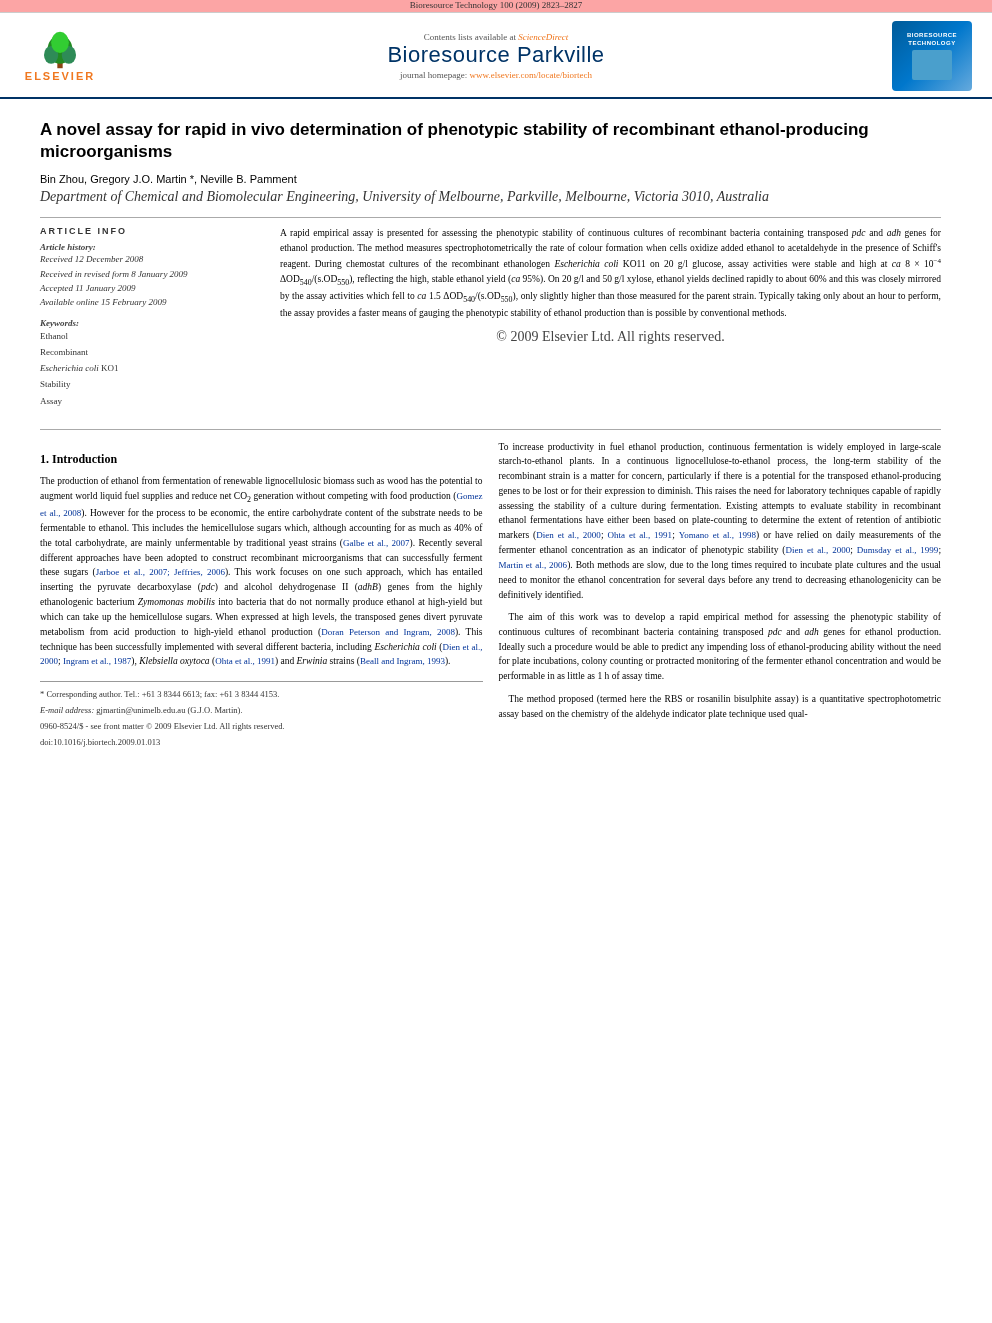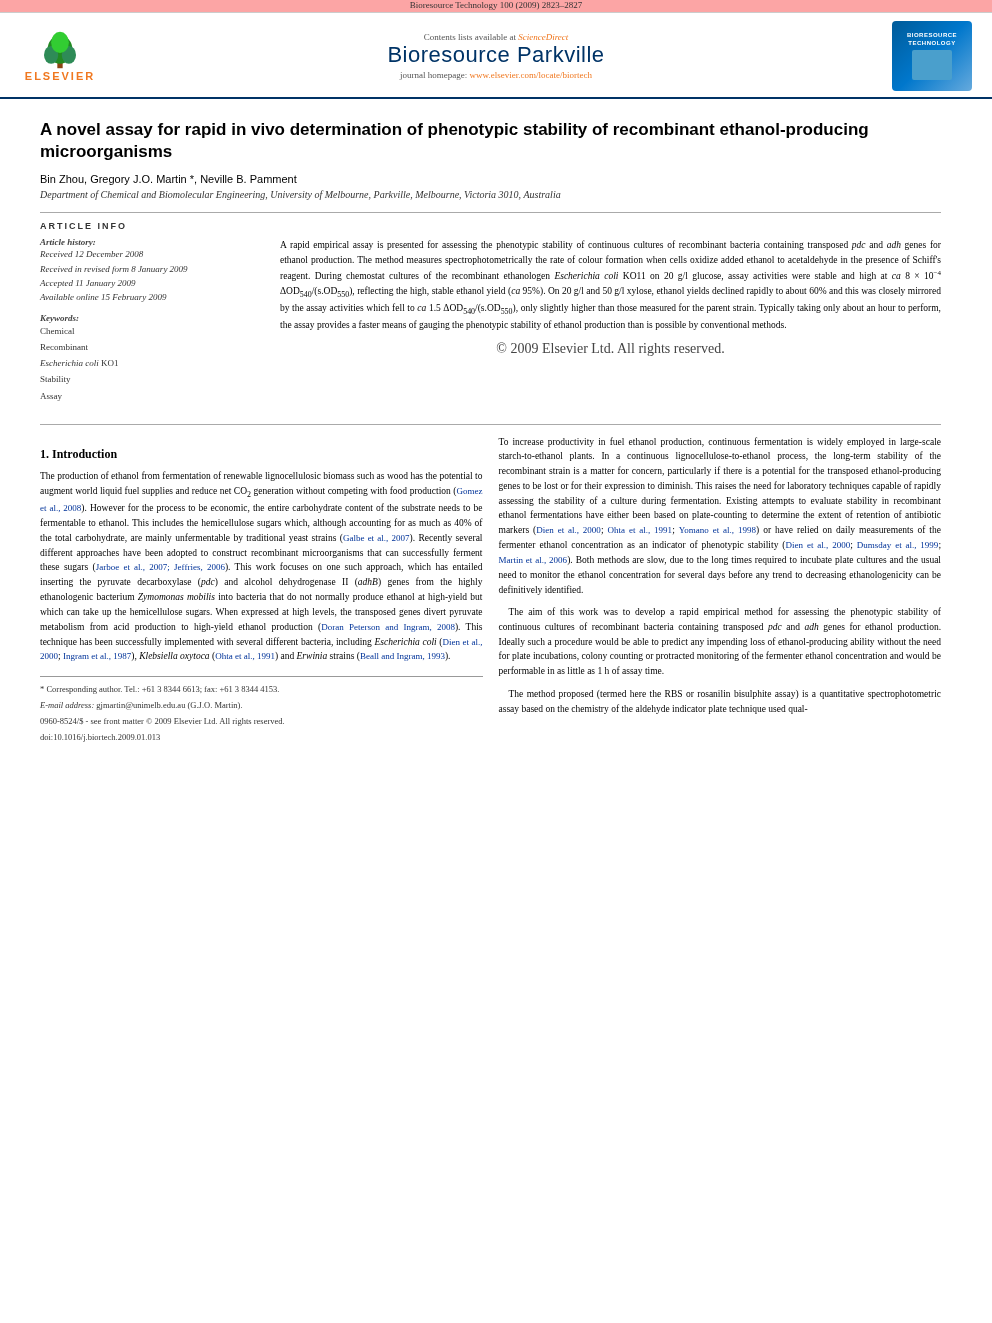--- a/index.html
+++ b/index.html
@@ -113,21 +113,21 @@
       margin-top: 10px;
       color: #000;
       font-family: Arial, sans-serif;
     }
     .authors {
       font-size: 11px;
       margin-bottom: 4px;
       font-family: Arial, sans-serif;
     }
     .affiliation {
-      font-size: 10px;
+      font-size: 14px;
       font-style: italic;
       color: #333;
       margin-bottom: 12px;
     }
     .divider-line {
       border: none;
       border-top: 1px solid #aaa;
       margin: 8px 0;
     }
 
@@ -171,21 +171,20 @@
     .keywords-list {
       font-size: 9px;
       line-height: 1.8;
       color: #333;
     }
     .abstract-text {
       font-size: 9.5px;
       line-height: 1.55;
       text-align: justify;
       color: #000;
-      margin-top: 17px;
     }
     .copyright-line {
       font-size: 14px;
       text-align: center;
       margin-top: 8px;
       color: #444;
     }
 
     
     .body-two-col {
@@ -295,21 +294,21 @@
           <div>Received 12 December 2008</div>
           <div>Received in revised form 8 January 2009</div>
           <div>Accepted 11 January 2009</div>
           <div>Available online 15 February 2009</div>
         </div>
       </div>
 
       <div class="info-block">
         <div class="info-label">Keywords:</div>
         <div class="keywords-list">
-          <div>Chemical</div>
+          <div>Ethanol</div>
           <div>Recombinant</div>
           <div><i>Escherichia coli</i> KO1</div>
           <div>Stability</div>
           <div>Assay</div>
         </div>
       </div>
     </div>
 
     <div class="abstract-col">
       <div class="abstract-text">

